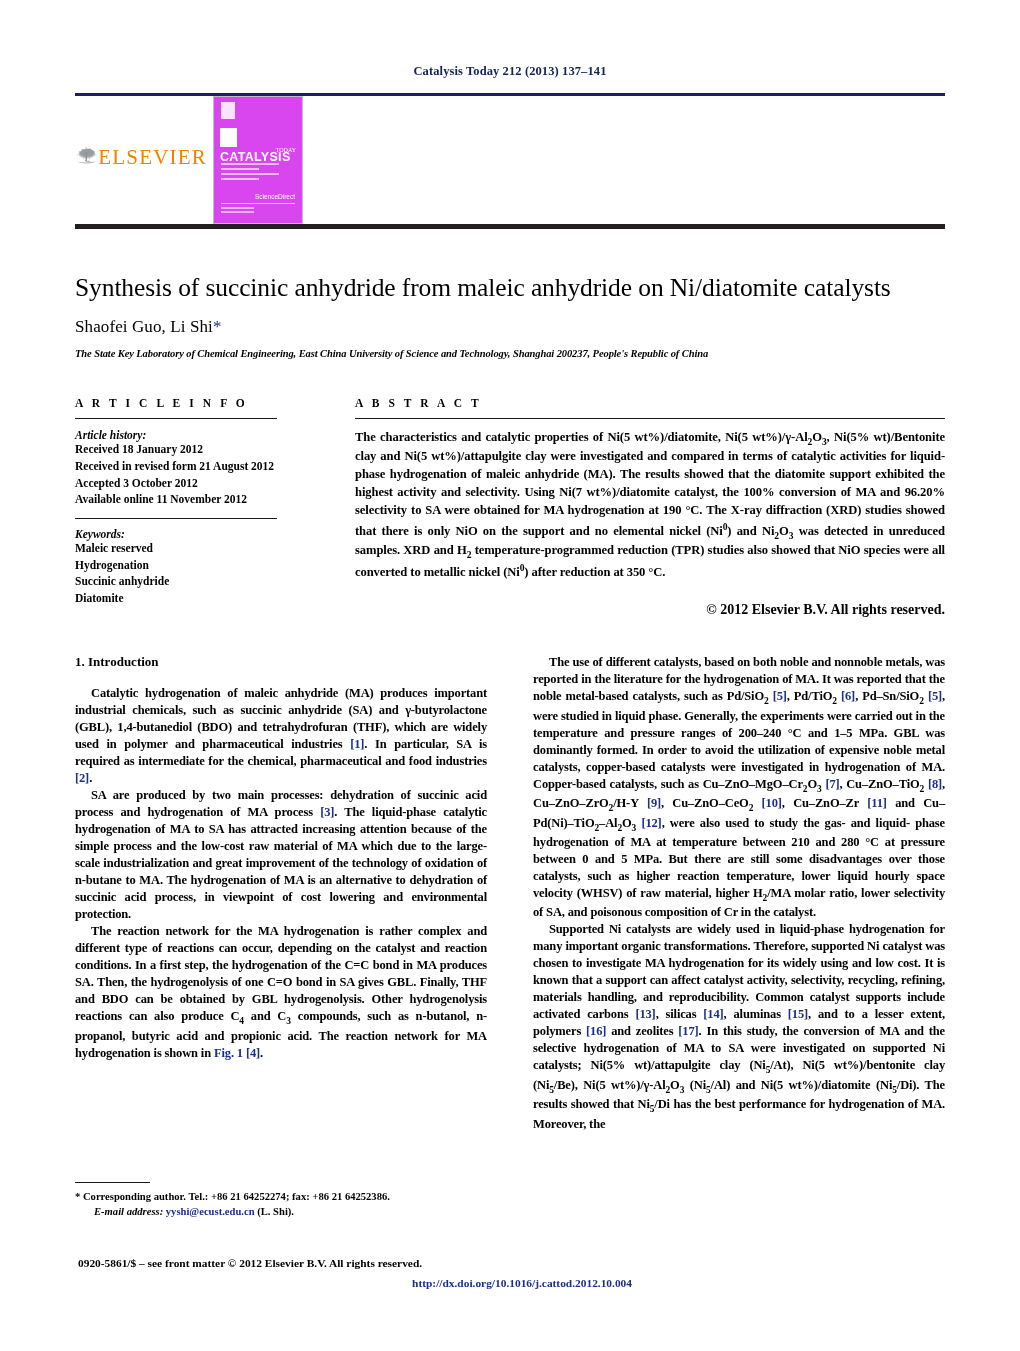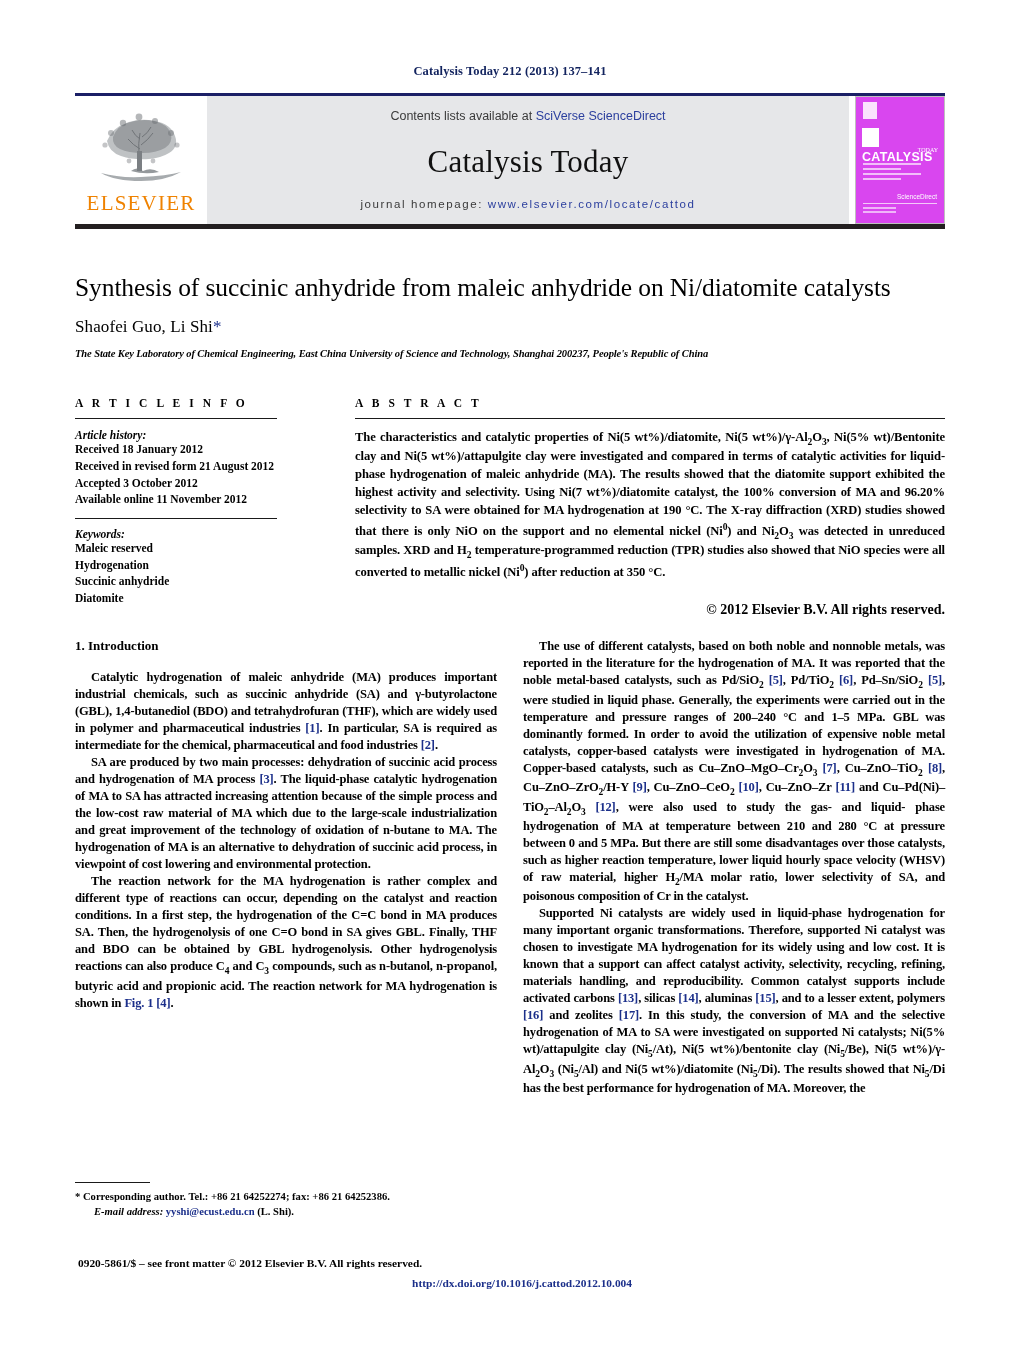--- a/index.html
+++ b/index.html
@@ -54,21 +54,21 @@
   .masthead-inner {
     position: absolute;
     left: 0; right: 0; top: 3px; bottom: 5px;
     display: flex;
     align-items: stretch;
   }
   .elsevier-logo {
     width: 132px;
     flex: 0 0 132px;
     display: flex;
-    flex-direction: column;
+    flex-direction: row;
     align-items: center;
     justify-content: flex-end;
     padding-bottom: 8px;
     box-sizing: border-box;
   }
   .elsevier-tree {
     width: 96px;
     height: 78px;
     display: block;
   }
@@ -268,23 +268,23 @@
   }
   .copyright {
     font-size: 14px;
     font-weight: bold;
     text-align: right;
     margin-top: 20px;
   }
 
   
   .body-columns {
-    margin-top: 20px;
+    margin-top: 36px;
     display: flex;
-    column-gap: 26px;
+    column-gap: 46px;
   }
   .bcol {
     flex: 1 1 0;
     min-width: 0;
   }
   h2.section-title {
     font-size: 13px;
     font-weight: bold;
     margin: 0 0 15px 0;
     letter-spacing: 0;
@@ -376,29 +376,20 @@
             <circle cx="46" cy="6" r="3.4" opacity=".5"></circle>
             <circle cx="12" cy="34" r="2.6" opacity=".4"></circle>
             <circle cx="84" cy="34" r="2.6" opacity=".4"></circle>
             <circle cx="36" cy="50" r="2.4" opacity=".4"></circle>
             <circle cx="60" cy="50" r="2.4" opacity=".4"></circle>
           </g>
         </svg>
         <div class="elsevier-word">ELSEVIER</div>
       </div>
 
-      <div class="journal-band">
-        <div class="contents-line">
-          <span>Contents lists available at </span><span class="sd-link">SciVerse ScienceDirect</span>
-        </div>
-        <div class="journal-title">Catalysis Today</div>
-        <div class="homepage-line">
-          <span>journal homepage: </span><span class="hp-url">www.elsevier.com/locate/cattod</span>
-        </div>
-      </div>
 
       <div class="cover-thumb">
         <div class="cover-els"></div>
         <div class="cover-main">
           <span class="cover-sq"></span><span class="cover-word">CATALYSIS</span>
         </div>
         <div class="cover-sub">TODAY</div>
         <div class="cover-lines">
           <i class="mid"></i>
             <i class="short"></i>

